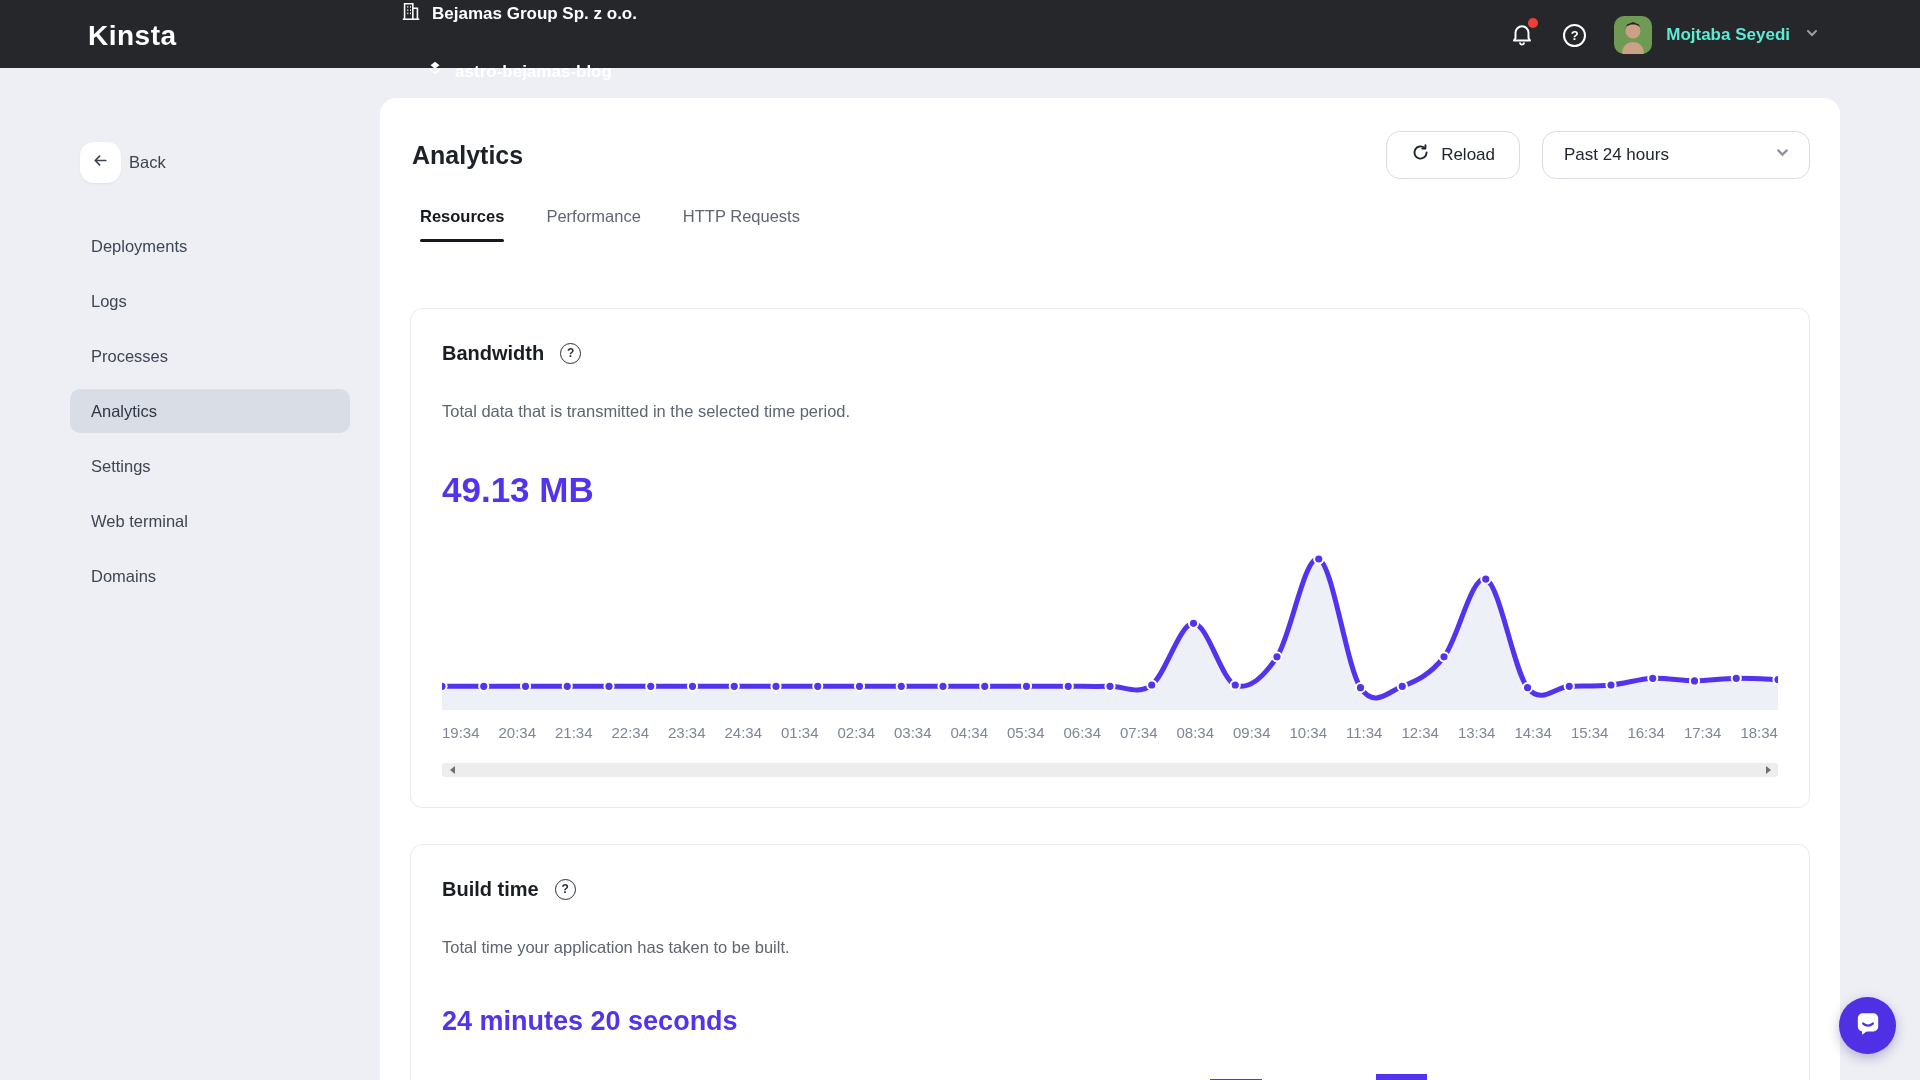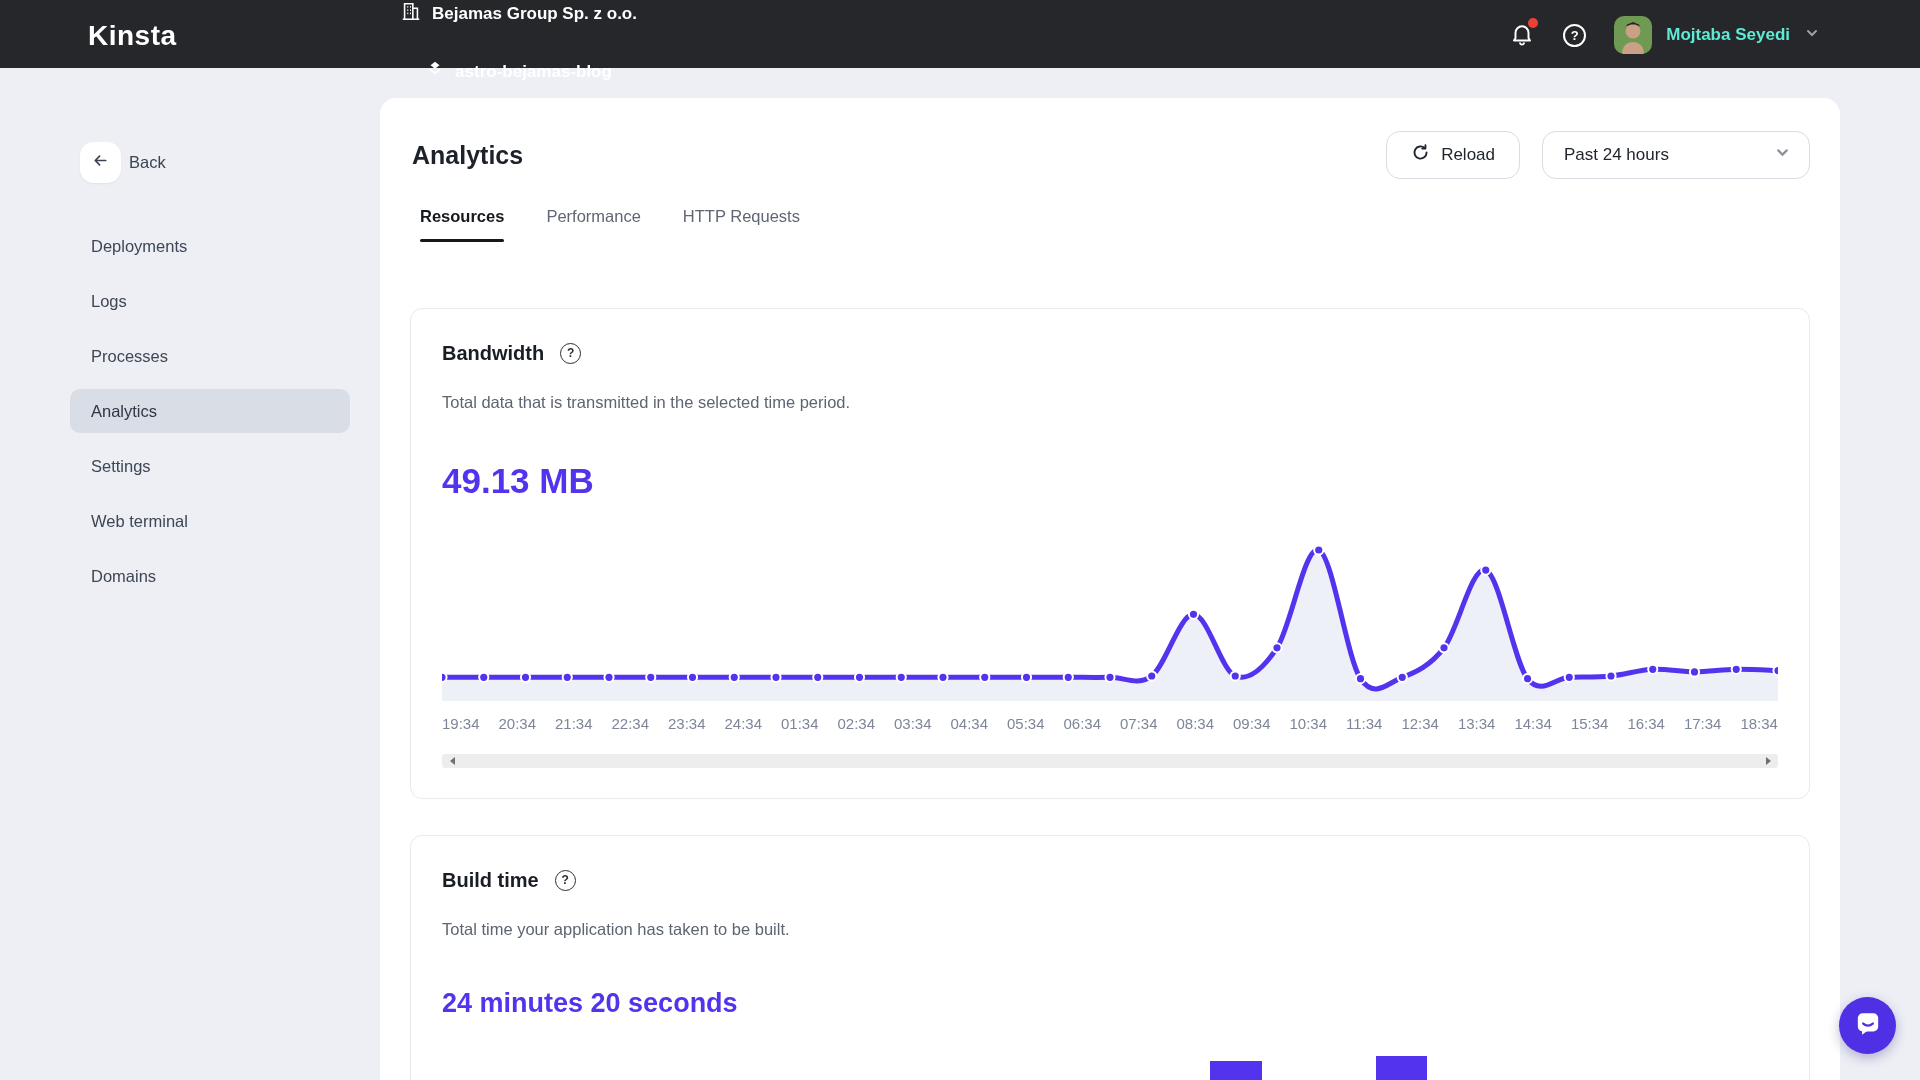--- a/index.html
+++ b/index.html
@@ -47,21 +47,21 @@
   .tab.active { color:#15181d; font-weight:700; }
   .tab.active::after { content:""; position:absolute; left:0; right:0; bottom:0; height:3px; background:#15181d; border-radius:2px; }
 
   
   .panel { border:1px solid #e8eaef; border-radius:12px; padding:30px 31px; background:#fff; }
   .panel-bw { margin-top:66px; }
   .panel-build { margin-top:36px; height:600px; }
   .panel-title-row { display:flex; align-items:center; gap:16px; height:28px; }
   .panel-title { font-size:20px; font-weight:700; color:#191d24; }
   .panel-help { width:21px; height:21px; border-radius:50%; border:1.6px solid #2a2f36; color:#2a2f36; font-size:12px; font-weight:700; display:flex; align-items:center; justify-content:center; cursor:pointer; }
-  .panel-desc { margin-top:24px; font-size:16.5px; line-height:22px; color:#5d6572; }
+  .panel-desc { margin-top:33px; font-size:16.5px; line-height:22px; color:#5d6572; }
   .panel-total { margin-top:46px; font-weight:700; color:var(--accent); }
   .total-bw { font-size:35px; line-height:44px; }
   .total-build { font-size:27px; line-height:34px; }
 
   .chart-wrap { margin-top:24px; width:1336px; height:176px; }
   .x-axis { margin-top:12px; width:1336px; display:flex; justify-content:space-between; font-size:15px; color:#7e8697; height:18px; }
   .x-axis span { white-space:nowrap; }
   .scrollbar { position:relative; margin-top:21px; width:1336px; height:14px; background:#ededed; border-radius:3px; cursor:pointer; }
   .scroll-arrow { position:absolute; top:0; bottom:0; width:16px; display:flex; align-items:center; justify-content:center; cursor:pointer; }
   .scroll-arrow.left { left:2px; } .scroll-arrow.right { right:2px; }

